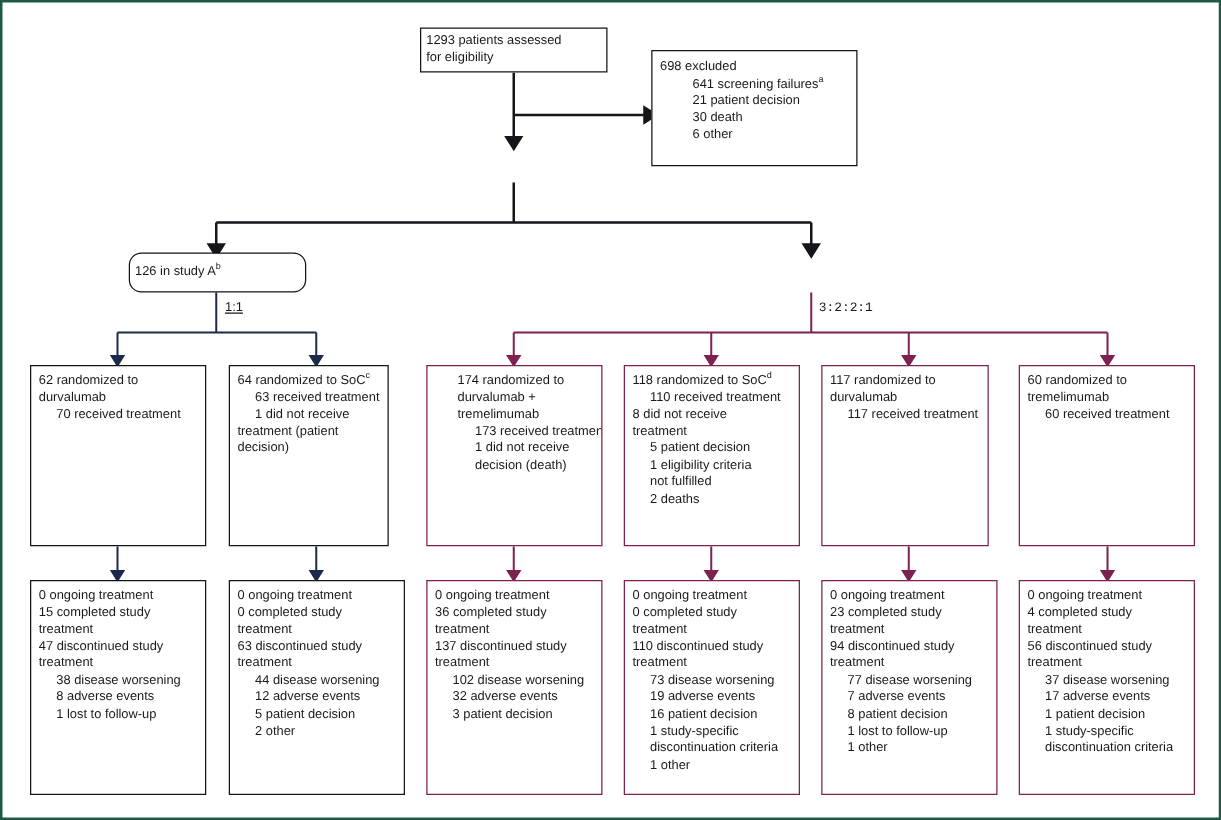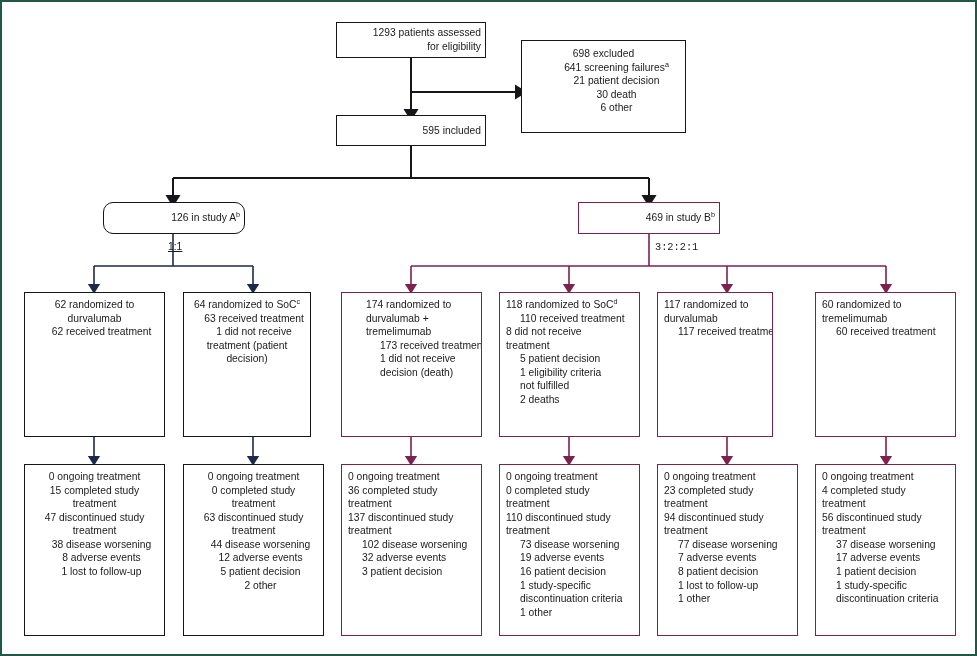--- a/index.html
+++ b/index.html
@@ -38,26 +38,26 @@
     box-sizing: border-box;
     background: #ffffff;
     border: 1.4px solid #15151a;
     font-size: 10.3px;
     line-height: 1.32;
     color: #1a1a1a;
     padding: 5px 6px 4px 6px;
     overflow: hidden;
   }
   .box.purple { border-color: #7d2150; }
-  .box.navy { border-color: #15151a; text-align: center; }
+  .box.navy { border-color: #15151a; }
   .box.center {
     display: flex;
     align-items: center;
     justify-content: center;
-    text-align: right;
+    text-align: left;
     padding: 4px;
   }
   .box.center .ctext { width: 100%; }
   .ln { white-space: nowrap; }
   .ind1 { padding-left: 14px; }
   .ind2 { padding-left: 26px; }
   sup {
     font-size: 7.2px;
     vertical-align: super;
     line-height: 0;
@@ -125,38 +125,32 @@
     </div>
 
     <div class="box navy" style="left:519px; top:38px; width:165px; height:93px; padding:6px 6px;">
       <div class="ln">698 excluded</div>
       <div class="ln ind2"><span>641 screening failures</span><sup>a</sup></div>
       <div class="ln ind2">21 patient decision</div>
       <div class="ln ind2">30 death</div>
       <div class="ln ind2">6 other</div>
     </div>
 
-    <div class="box navy center" style="left:334px; top:113px; width:150px; height:31px;">
-      <div class="ctext ln">595 included</div>
-    </div>
 
     <div class="box navy center" style="left:101px; top:200px; width:142px; height:32px;border-radius:10px;">
       <div class="ctext ln"><span>126 in study A</span><sup>b</sup></div>
     </div>
-    <div class="ratio-label" style="left:166px; top:239px;text-decoration:underline;">1:1</div>
-
-    <div class="box purple center" style="left:576px; top:200px; width:142px; height:32px;">
-      <div class="ctext ln"><span>469 in study B</span><sup>b</sup></div>
-    </div>
+    <div class="ratio-label" style="left:178px; top:239px;text-decoration:underline;">1:1</div>
+
     <div class="ratio-label" style="left:653px; top:239px;font-family:Liberation Mono, monospace;">3:2:2:1</div>
 
     <div class="box navy" id="rb0" style="left:22px; top:290px; width:141px; height:145px;">
         <div class="ln">62 randomized to</div>
         <div class="ln">durvalumab</div>
-        <div class="ln ind1">62 received treatment</div>
+        <div class="ln ind1">70 received treatment</div>
       </div>
     <div class="box navy" id="rb1" style="left:181px; top:290px; width:128px; height:145px;">
         <div class="ln">64 randomized to SoC<sup>c</sup></div>
         <div class="ln ind1">63 received treatment</div>
         <div class="ln ind1">1 did not receive</div>
         <div class="ln">treatment (patient</div>
         <div class="ln">decision)</div>
       </div>
     <div class="box purple" id="rb2" style="left:339px; top:290px; width:141px; height:145px;padding-left:24px;">
         <div class="ln">174 randomized to</div>
@@ -169,21 +163,21 @@
     <div class="box purple" id="rb3" style="left:497px; top:290px; width:141px; height:145px;">
         <div class="ln">118 randomized to SoC<sup>d</sup></div>
         <div class="ln ind1">110 received treatment</div>
         <div class="ln">8 did not receive</div>
         <div class="ln">treatment</div>
         <div class="ln ind1">5 patient decision</div>
         <div class="ln ind1">1 eligibility criteria</div>
         <div class="ln ind1">not fulfilled</div>
         <div class="ln ind1">2 deaths</div>
       </div>
-    <div class="box purple" id="rb4" style="left:655px; top:290px; width:116px; height:145px;">
+    <div class="box purple" id="rb4" style="left:655px; top:290px; width:134px; height:145px;">
         <div class="ln">117 randomized to</div>
         <div class="ln">durvalumab</div>
         <div class="ln ind1">117 received treatment</div>
       </div>
     <div class="box purple" id="rb5" style="left:813px; top:290px; width:141px; height:145px;">
         <div class="ln">60 randomized to</div>
         <div class="ln">tremelimumab</div>
         <div class="ln ind1">60 received treatment</div>
       </div>
 

